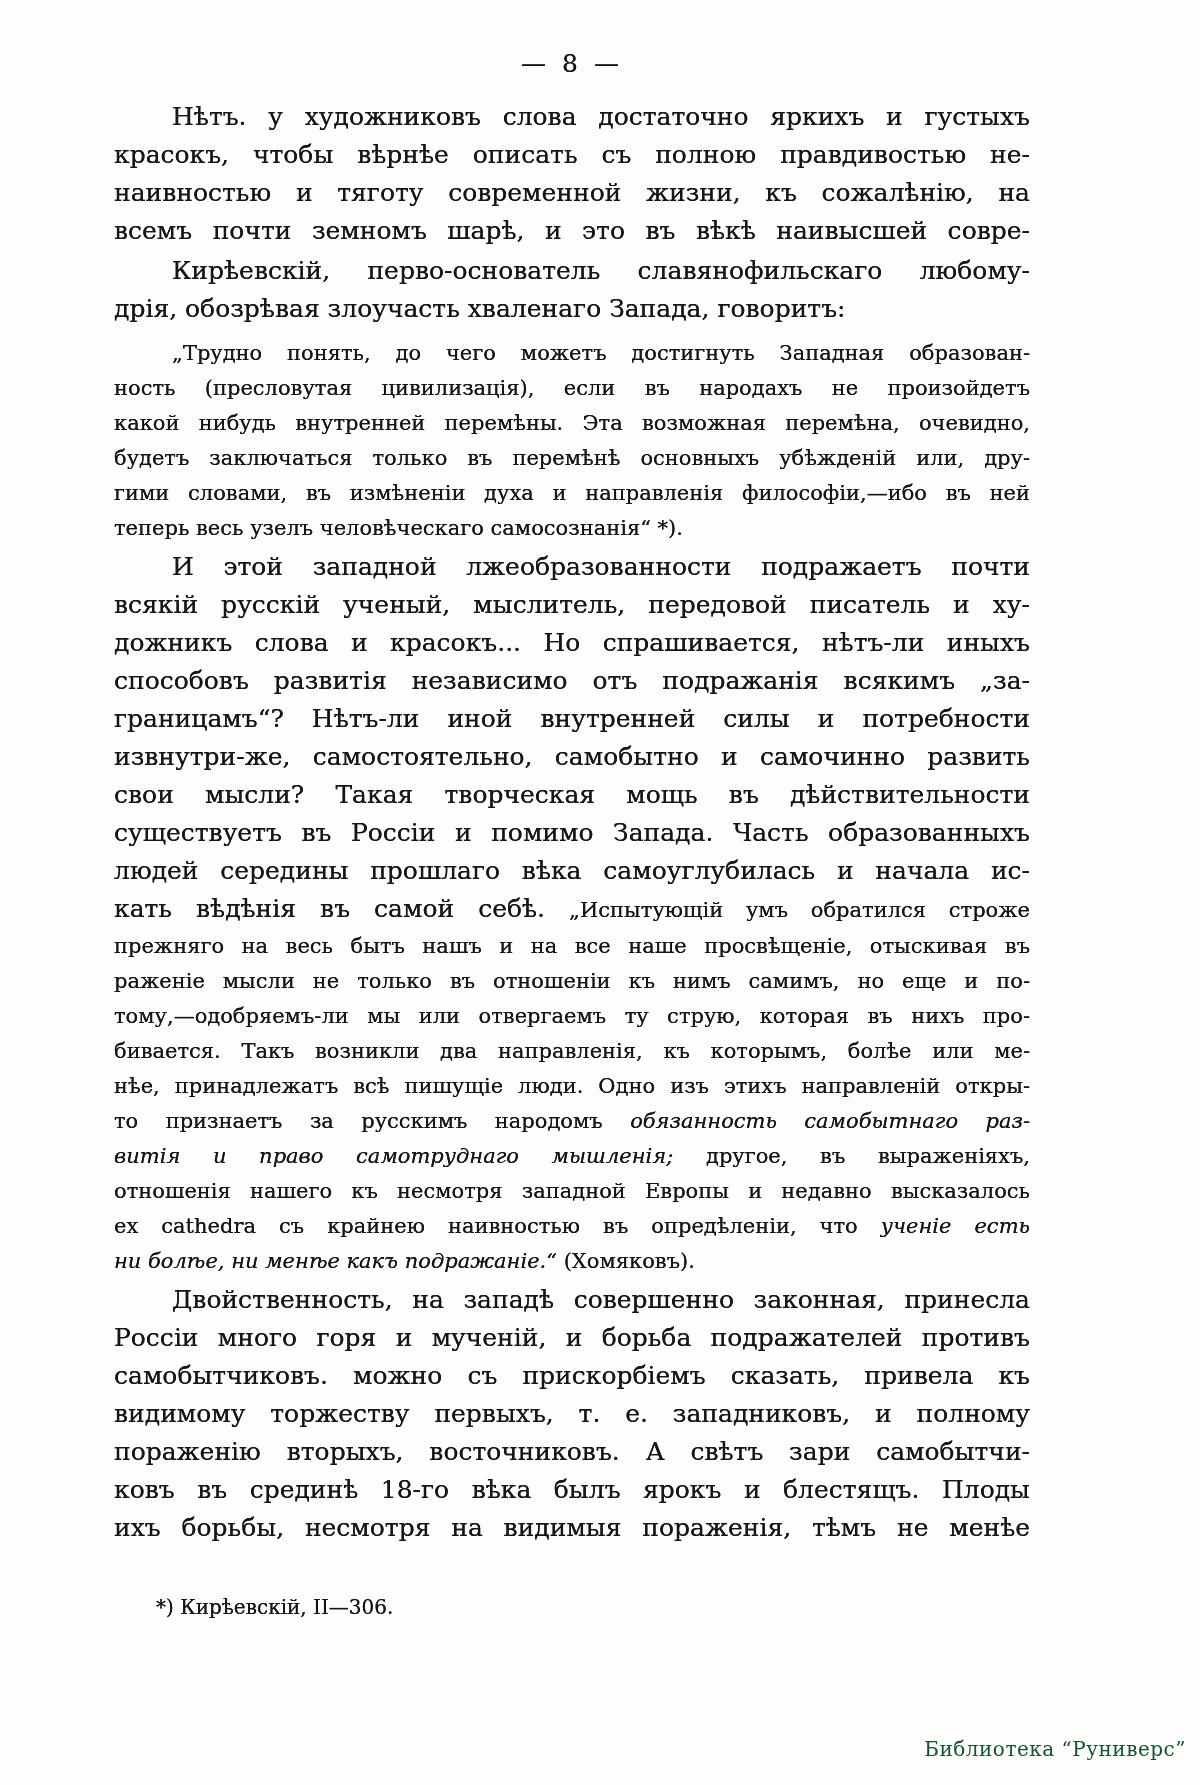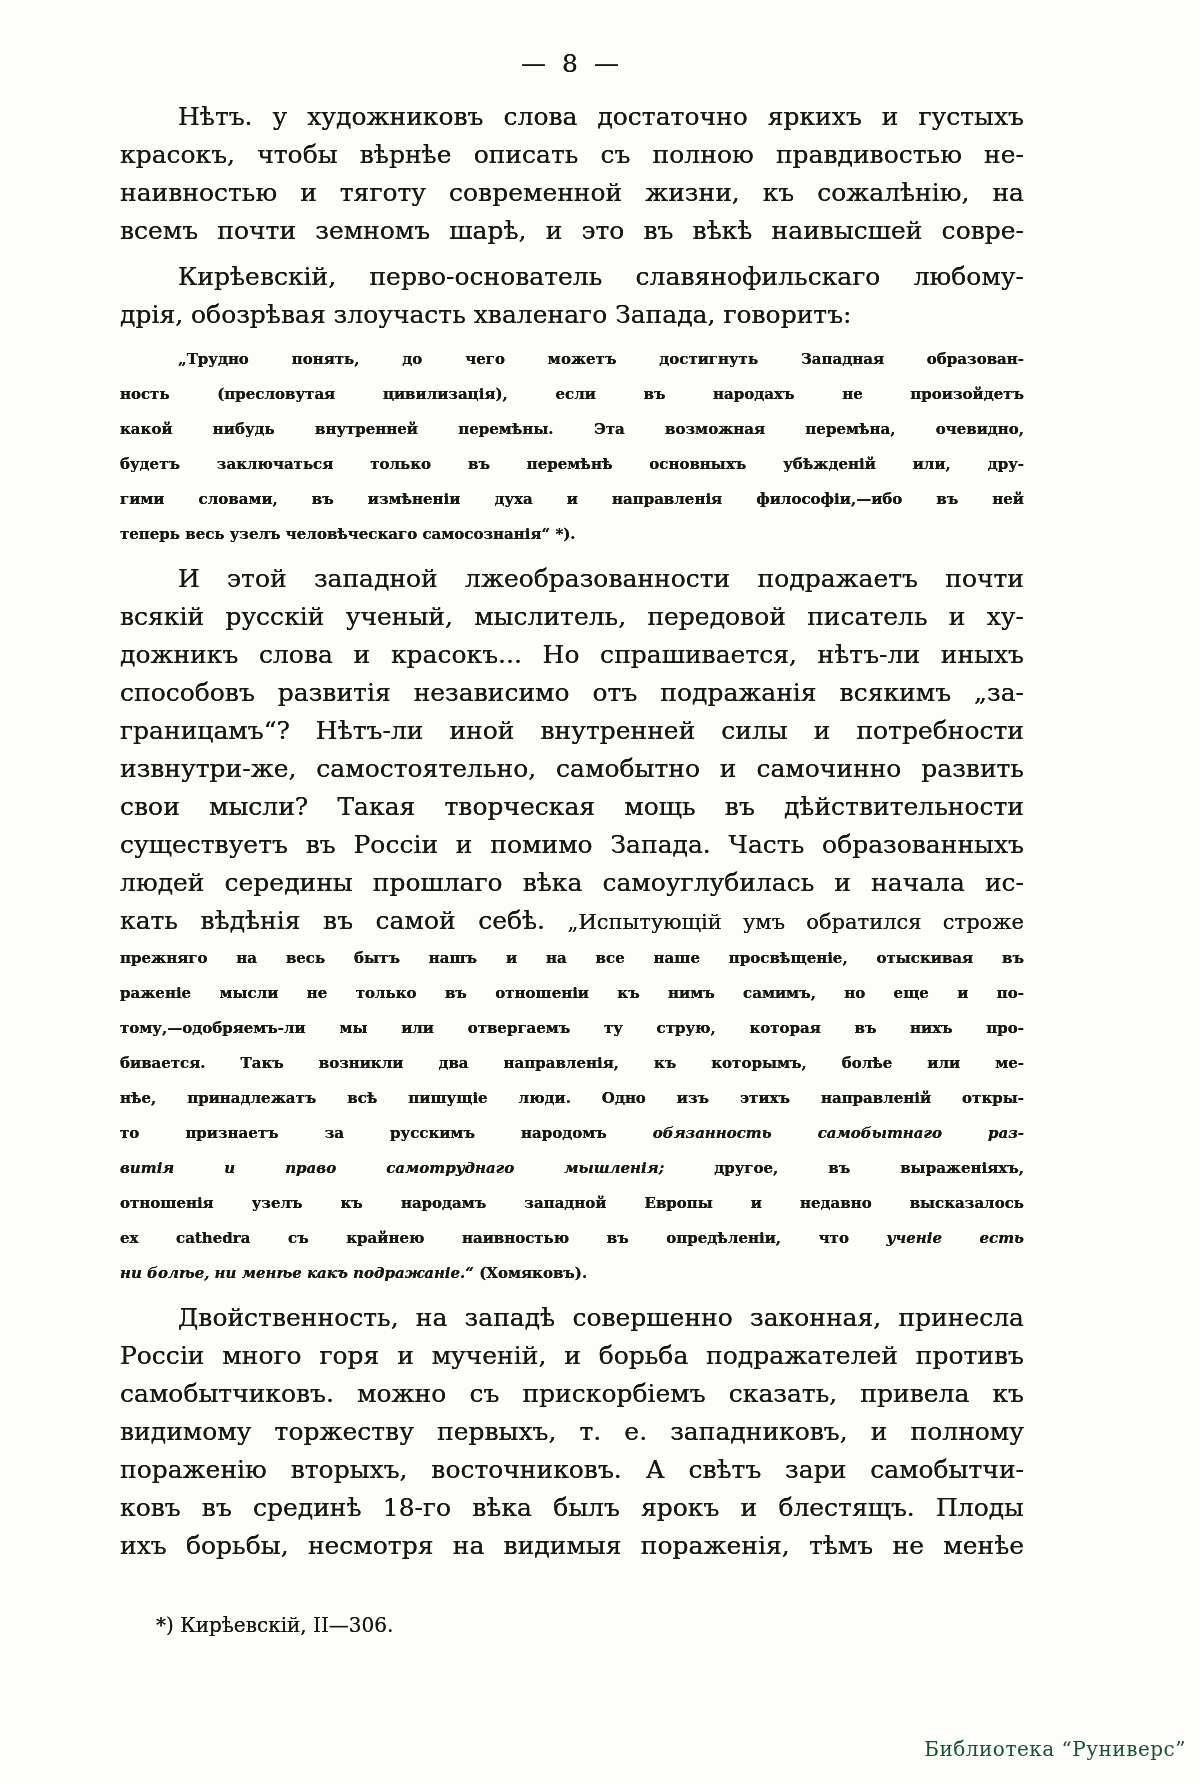--- a/index.html
+++ b/index.html
@@ -21,31 +21,31 @@
     text-align: center;
     font-size: 25px;
     line-height: 32px;
     letter-spacing: 4px;
   }
   .textblock {
     width: 920px;
     margin-left: 112px;
     margin-top: 18px;
   }
-  .paragraph { margin: 8px; }
+  .paragraph { margin: 2px; }
   .paragraph.gap { margin-top: 8px; }
   .line {
     font-size: 25px;
     line-height: 38px;
     text-align: justify;
     text-align-last: justify;
     text-justify: inter-word;
     white-space: nowrap;
   }
-  .line.sm { font-size: 15px; line-height: 35px; font-weight: bold; }
+  .line.sm { font-size: 21px; line-height: 35px; }
   .line.ind { padding-left: 58px; }
   .line.last { text-align-last: left; }
   .seg { white-space: normal; }
   .seg.it { font-style: italic; }
   .seg.lg { font-size: 25px; }
   .seg.sm { font-size: 21px; }
   .footnote {
     width: 920px;
     margin-left: 112px;
     margin-top: 46px;
@@ -98,21 +98,21 @@
         <div class="line lg"><span class="seg">существуетъ въ Россіи и помимо Запада. Часть образованныхъ</span></div>
         <div class="line lg"><span class="seg">людей середины прошлаго вѣка самоуглубилась и начала ис-</span></div>
         <div class="line lg"><span class="seg lg">кать вѣдѣнія въ самой себѣ. </span><span class="seg sm">„Испытующій умъ обратился строже</span></div>
         <div class="line sm"><span class="seg">прежняго на весь бытъ нашъ и на все наше просвѣщеніе, отыскивая въ</span></div>
         <div class="line sm"><span class="seg">раженіе мысли не только въ отношеніи къ нимъ самимъ, но еще и по-</span></div>
         <div class="line sm"><span class="seg">тому,—одобряемъ-ли мы или отвергаемъ ту струю, которая въ нихъ про-</span></div>
         <div class="line sm"><span class="seg">бивается. Такъ возникли два направленія, къ которымъ, болѣе или ме-</span></div>
         <div class="line sm"><span class="seg">нѣе, принадлежатъ всѣ пишущіе люди. Одно изъ этихъ направленій откры-</span></div>
         <div class="line sm"><span class="seg">то признаетъ за русскимъ народомъ </span><span class="seg it">обязанность самобытнаго раз-</span></div>
         <div class="line sm"><span class="seg it">витія и право самотруднаго мышленія;</span><span class="seg"> другое, въ выраженіяхъ,</span></div>
-        <div class="line sm"><span class="seg">отношенія узелъ къ народамъ западной Европы и недавно высказалось</span></div>
+        <div class="line sm"><span class="seg">отношенія нашего къ несмотря западной Европы и недавно высказалось</span></div>
         <div class="line sm"><span class="seg">ex cathedra съ крайнею наивностью въ опредѣленіи, что </span><span class="seg it">ученіе есть</span></div>
         <div class="line sm last"><span class="seg it">ни болѣе, ни менѣе какъ подражаніе.“</span><span class="seg"> (Хомяковъ).</span></div>
       </div>
       <div class="paragraph">
         <div class="line lg ind"><span class="seg">Двойственность, на западѣ совершенно законная, принесла</span></div>
         <div class="line lg"><span class="seg">Россіи много горя и мученій, и борьба подражателей противъ</span></div>
         <div class="line lg"><span class="seg">самобытчиковъ. можно съ прискорбіемъ сказать, привела къ</span></div>
         <div class="line lg"><span class="seg">видимому торжеству первыхъ, т. е. западниковъ, и полному</span></div>
         <div class="line lg"><span class="seg">пораженію вторыхъ, восточниковъ. А свѣтъ зари самобытчи-</span></div>
         <div class="line lg"><span class="seg">ковъ въ срединѣ 18-го вѣка былъ ярокъ и блестящъ. Плоды</span></div>

